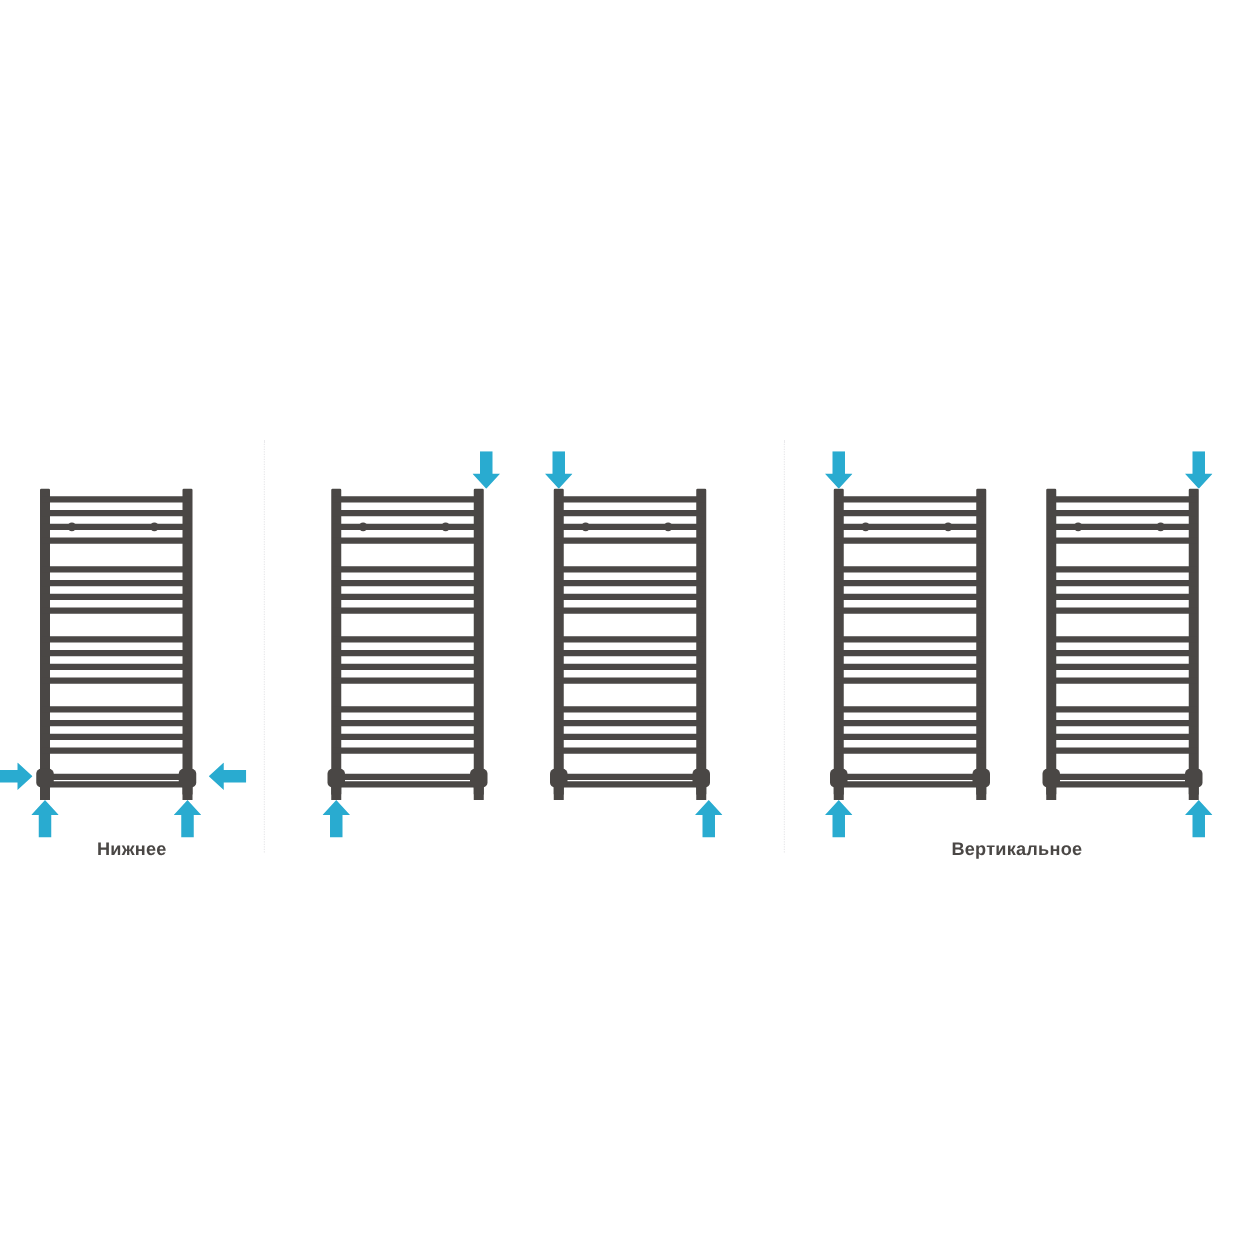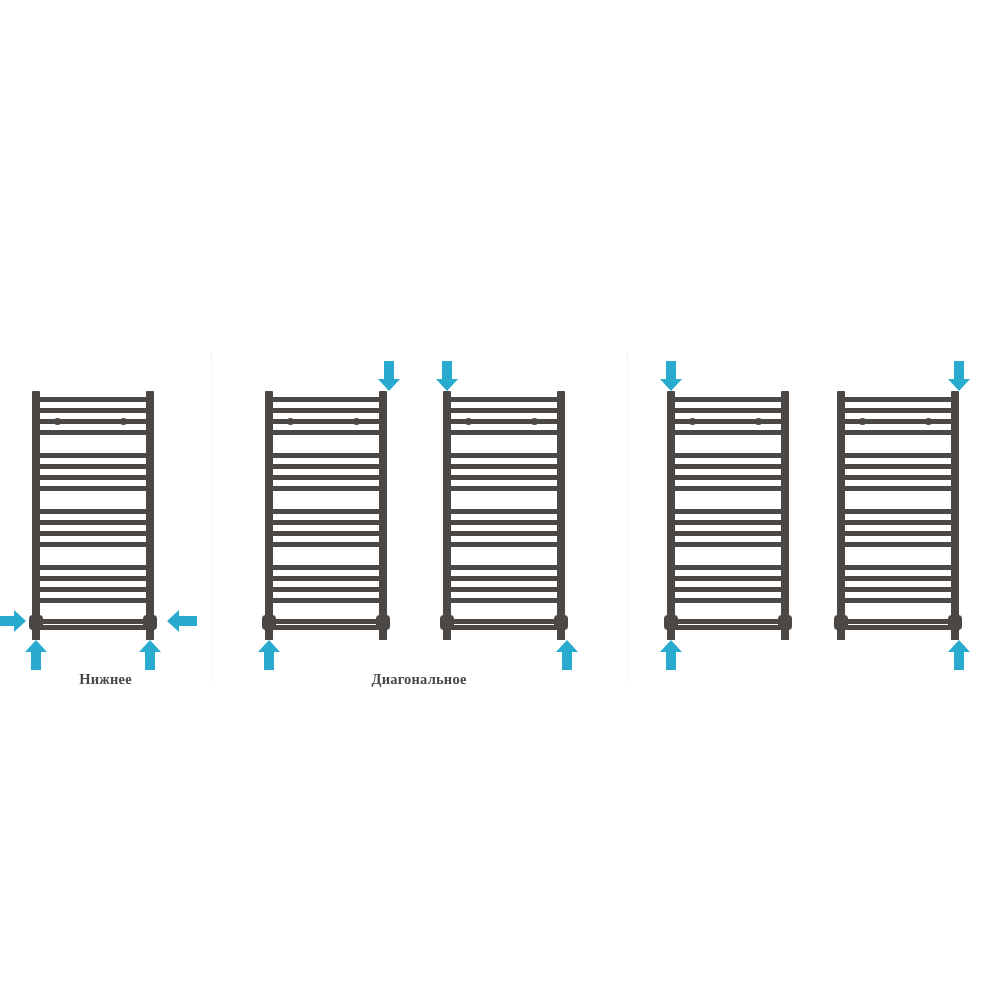--- a/index.html
+++ b/index.html
@@ -53,21 +53,20 @@
 
   .group-label {
     position: absolute;
     bottom: 12px;
     width: 100%;
     text-align: center;
     font-size: 14.5px;
     font-weight: bold;
     color: #4a4745;
     letter-spacing: 0.2px;
-    font-family: Liberation Serif, serif;
   }
 
   
   .radiator {
     position: absolute;
     top: 36px;
     width: 138px;
     height: 245px;
   }
   .post {
@@ -232,21 +231,20 @@
         <div class="rung" style="top: 185px; background: rgb(74, 71, 69);"></div>
         <div class="rung" style="top: 196px; background: rgb(74, 71, 69);"></div>
         <div class="rung" style="top: 207px; background: rgb(74, 71, 69);"></div>
         <div class="rung" style="top: 228px; background: rgb(74, 71, 69);"></div>
         <div class="rung" style="top: 234px; background: rgb(74, 71, 69);"></div>
         <div class="connector left" style="background: rgb(74, 71, 69);"></div>
         <div class="foot left" style="background: rgb(74, 71, 69);"></div>
         <div class="connector right" style="background: rgb(74, 71, 69);"></div>
         <div class="foot right" style="background: rgb(74, 71, 69);"></div>
       </div>
-    <div class="group-label">Диагональное</div>
   <div class="arrow" style="left: 167px; top: 6px;">
         <svg width="22" height="30" viewBox="0 0 22 30">
           <polygon points="11,30 22,18 16,18 16,0 6,0 6,18 0,18" fill="#29abd0"></polygon>
         </svg>
       </div>
       <div class="arrow" style="left: 47px; top: 285px;">
         <svg width="22" height="30" viewBox="0 0 22 30">
           <polygon points="11,0 22,12 16,12 16,30 6,30 6,12 0,12" fill="#29abd0"></polygon>
         </svg>
       </div>
@@ -312,20 +310,21 @@
         <div class="rung" style="top: 185px; background: rgb(74, 71, 69);"></div>
         <div class="rung" style="top: 196px; background: rgb(74, 71, 69);"></div>
         <div class="rung" style="top: 207px; background: rgb(74, 71, 69);"></div>
         <div class="rung" style="top: 228px; background: rgb(74, 71, 69);"></div>
         <div class="rung" style="top: 234px; background: rgb(74, 71, 69);"></div>
         <div class="connector left" style="background: rgb(74, 71, 69);"></div>
         <div class="foot left" style="background: rgb(74, 71, 69);"></div>
         <div class="connector right" style="background: rgb(74, 71, 69);"></div>
         <div class="foot right" style="background: rgb(74, 71, 69);"></div>
       </div>
+    <div class="group-label">Вертикальное</div>
   <div class="arrow" style="left: 33px; top: 6px;">
         <svg width="22" height="30" viewBox="0 0 22 30">
           <polygon points="11,30 22,18 16,18 16,0 6,0 6,18 0,18" fill="#29abd0"></polygon>
         </svg>
       </div>
       <div class="arrow" style="left: 33px; top: 285px;">
         <svg width="22" height="30" viewBox="0 0 22 30">
           <polygon points="11,0 22,12 16,12 16,30 6,30 6,12 0,12" fill="#29abd0"></polygon>
         </svg>
       </div>

